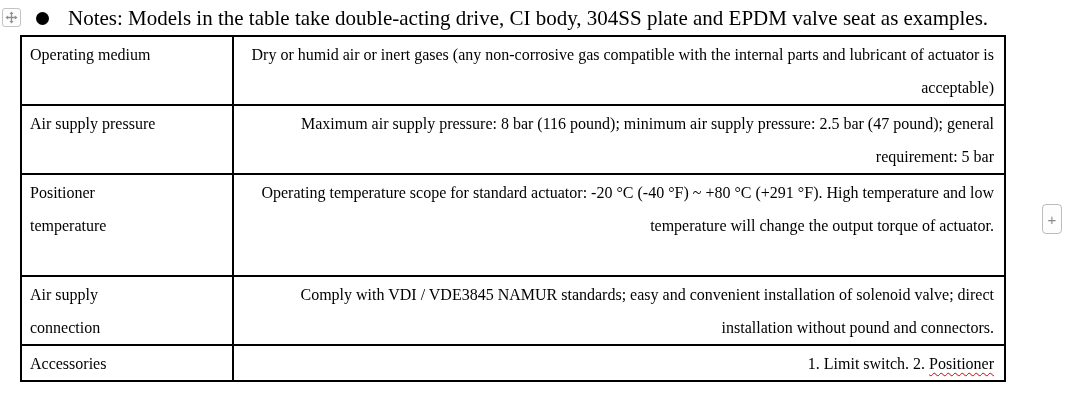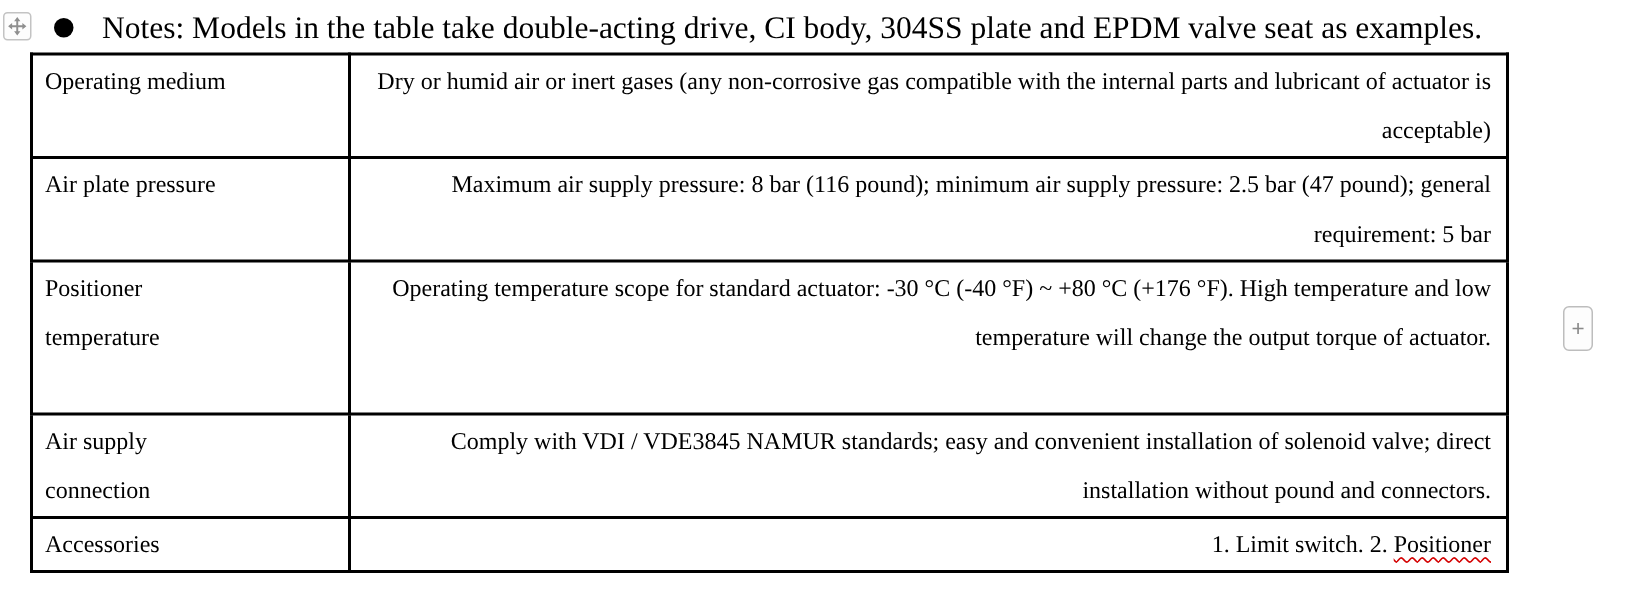--- a/index.html
+++ b/index.html
@@ -67,27 +67,27 @@
     <span class="note-text">Notes: Models in the table take double-acting drive, CI body, 304SS plate and EPDM valve seat as examples.</span>
   </div>
 
   <table class="spec-table">
     <tbody>
       <tr style="height:66px;">
         <td class="label">Operating medium</td>
         <td class="value">Dry or humid air or inert gases (any non-corrosive gas compatible with the internal parts and lubricant of actuator is acceptable)</td>
       </tr>
       <tr style="height:67px;">
-        <td class="label">Air plate pressure</td>
+        <td class="label">Air supply pressure</td>
         <td class="value">Maximum air supply pressure: 8 bar (116 pound); minimum air supply pressure: 2.5 bar (47 pound); general requirement: 5 bar</td>
       </tr>
       <tr style="height:102px;">
         <td class="label">Positioner
 temperature</td>
-        <td class="value">Operating temperature scope for standard actuator: -30 °C (-40 °F) ~ +80 °C (+176 °F). High temperature and low temperature will change the output torque of actuator.</td>
+        <td class="value">Operating temperature scope for standard actuator: -20 °C (-40 °F) ~ +80 °C (+291 °F). High temperature and low temperature will change the output torque of actuator.</td>
       </tr>
       <tr style="height:67px;margin-left:42px;">
         <td class="label">Air supply
 connection</td>
         <td class="value">Comply with VDI / VDE3845 NAMUR standards; easy and convenient installation of solenoid valve; direct installation without pound and connectors.</td>
       </tr>
       <tr style="height:35px;">
         <td class="label">Accessories</td>
         <td class="value">
           <span>1. Limit switch. 2. </span><span class="misspelled">Positioner</span>

